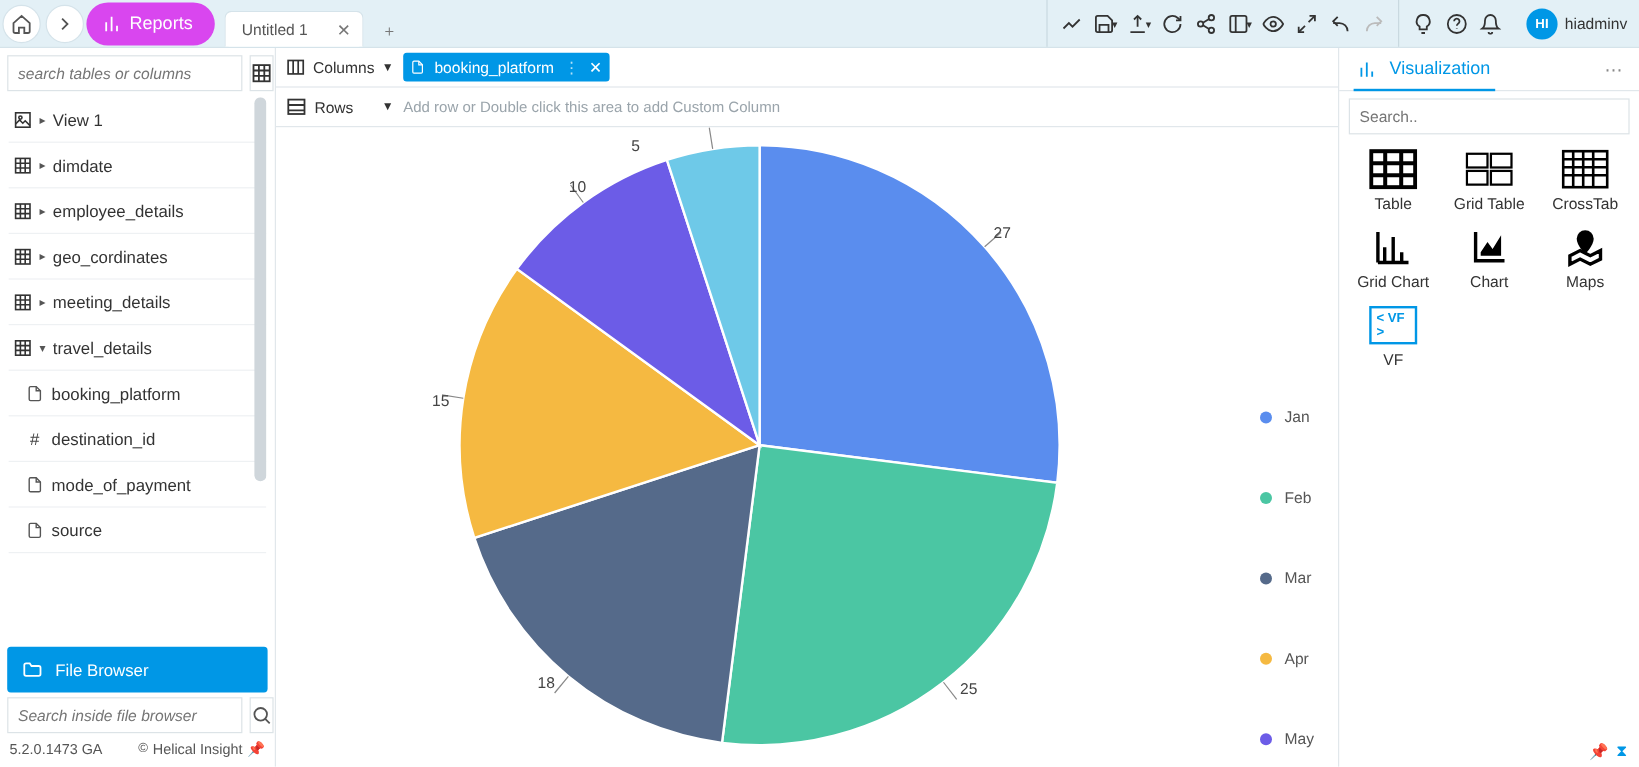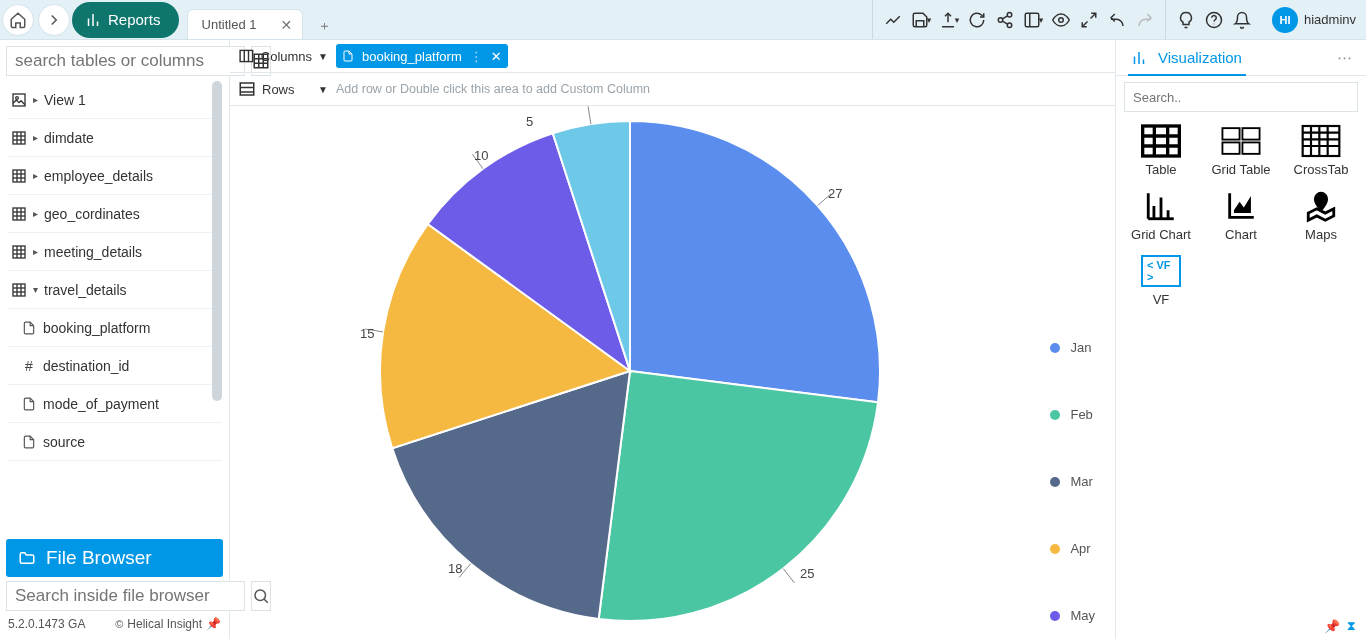--- a/index.html
+++ b/index.html
@@ -1,43 +1,43 @@
 <!DOCTYPE html>
 <html><head>
 <meta charset="utf-8">
 <style>
 * { box-sizing: border-box; margin: 0; padding: 0; font-family: 'Segoe UI', Arial, sans-serif; }
 body { width: 1366px; height: 639px; overflow: hidden; background: #fff; font-size: 13px; color: #333; }
 .topbar { height: 40px; background: #e3f0f6; display: flex; align-items: center; border-bottom: 1px solid #d5e3ea; }
 .top-left { display: flex; align-items: center; height: 100%; }
 .home-btn, .chev-btn { width: 32px; height: 32px; display: flex; align-items: center; justify-content: center; margin: 0 2px; border-radius: 50%; background: #fff; border: 1px solid #d5e3ea; cursor: pointer; }
-.reports-pill { background: #0f766e; color: #fff; height: 36px; display: flex; align-items: center; padding: 0 18px 0 12px; border-radius: 22px; font-size: 15px; gap: 6px; }
+.reports-pill { background: #d946ef; color: #fff; height: 36px; display: flex; align-items: center; padding: 0 18px 0 12px; border-radius: 22px; font-size: 15px; gap: 6px; }
 .tabstrip { display: flex; align-items: flex-end; height: 100%; margin-left: 8px; flex: 1; position: relative; }
 .tab { height: 30px; background: #fff; border: 1px solid #d5e3ea; border-bottom: none; border-radius: 6px 6px 0 0; display: flex; align-items: center; padding: 0 8px 0 14px; gap: 22px; font-size: 13px; color: #555; margin-top: 10px; }
 .tab-close { width: 16px; height: 16px; display: flex; align-items: center; justify-content: center; color: #777; cursor: pointer; font-size: 14px; }
 .tab-add { width: 26px; height: 26px; display: flex; align-items: center; justify-content: center; color: #777; cursor: pointer; margin-left: 8px; margin-top: 6px; }
 .toolbar-icons { display: flex; align-items: center; height: 100%; padding: 0 6px; border-left: 1px solid #c9d9e0; }
 .ticon { width: 28px; height: 28px; display: flex; align-items: center; justify-content: center; color: #333; cursor: pointer; border-radius: 3px; }
 .ticon.dim { color: #bbb; }
 .user-area { display: flex; align-items: center; gap: 6px; padding: 0 10px; }
 .avatar { width: 26px; height: 26px; border-radius: 50%; background: #0097e6; color: #fff; display: flex; align-items: center; justify-content: center; font-size: 11px; font-weight: bold; }
 .main { display: flex; height: 599px; }
 .sidebar { width: 230px; border-right: 1px solid #e1e7eb; display: flex; flex-direction: column; padding: 6px; }
 .search-row { display: flex; gap: 6px; margin-bottom: 4px; }
-.search-input { flex: 1; height: 30px; border: 1px solid #dce3e7; padding: 0 8px; font-size: 17px; color: #555; }
+.search-input { flex: 1; height: 30px; border: 1px solid #dce3e7; padding: 0 8px; font-size: 13px; color: #555; font-style: italic; }
 .sq-btn { width: 30px; height: 30px; border: 1px solid #dce3e7; display: flex; align-items: center; justify-content: center; cursor: pointer; }
 .tree { flex: 1; overflow-y: auto; position: relative; border: 1px solid transparent; }
 .tree-scroll { position: absolute; right: 0; top: 0; width: 10px; height: 320px; background: #cfd6db; border-radius: 5px; }
 .tree-item { height: 38px; display: flex; align-items: center; gap: 6px; border-bottom: 1px solid #eef1f3; padding: 0 4px; cursor: pointer; font-size: 14px; color: #333; }
 .tree-item .caret { font-size: 10px; color: #555; }
 .tree-item.child { padding-left: 14px; }
 .mini-icon { width: 16px; display: inline-flex; justify-content: center; color: #444; font-size: 14px; }
-.file-browser-btn { background: #0097e6; color: #fff; height: 38px; display: flex; align-items: center; gap: 10px; padding: 4px 12px; font-size: 19px; border-radius: 3px; margin: 6px 0 4px; cursor: pointer; }
+.file-browser-btn { background: #0097e6; color: #fff; height: 38px; display: flex; align-items: center; gap: 10px; padding: 4px 12px; font-size: 14px; border-radius: 3px; margin: 6px 0 4px; cursor: pointer; }
 .footer-row { display: flex; align-items: center; justify-content: space-between; font-size: 12px; color: #555; padding: 2px 2px; }
-.center { flex: 1; display: flex; flex-direction: column; border-right: 1px solid #e1e7eb; }
+.center { flex: 1; display: flex; flex-direction: column; border-right: 1px solid #e1e7eb; text-align: center; }
 .shelf { height: 36px; border-bottom: 1px solid #e1e7eb; display: flex; align-items: center; padding: 0 8px; gap: 8px; }
 .shelf-label { display: flex; align-items: center; gap: 6px; font-size: 13px; color: #333; width: 90px; }
 .shelf-label .dd { margin-left: auto; font-size: 10px; }
 .pill { background: #0097e6; color: #fff; height: 24px; border-radius: 3px; display: flex; align-items: center; padding: 0 6px; gap: 8px; font-size: 13px; }
 .pill .x { cursor: pointer; }
 .placeholder-text { color: #9aa4ab; font-size: 12.5px; }
 .chart-area { flex: 1; position: relative; }
 .legend { position: absolute; right: 20px; top: 190px; display: flex; flex-direction: column; gap: 8px; font-size: 13px; color: #555; }
 .leg-row { display: flex; align-items: center; gap: 10px; margin-top: 44px; }
 .leg-dot { width: 10px; height: 10px; border-radius: 50%; }

